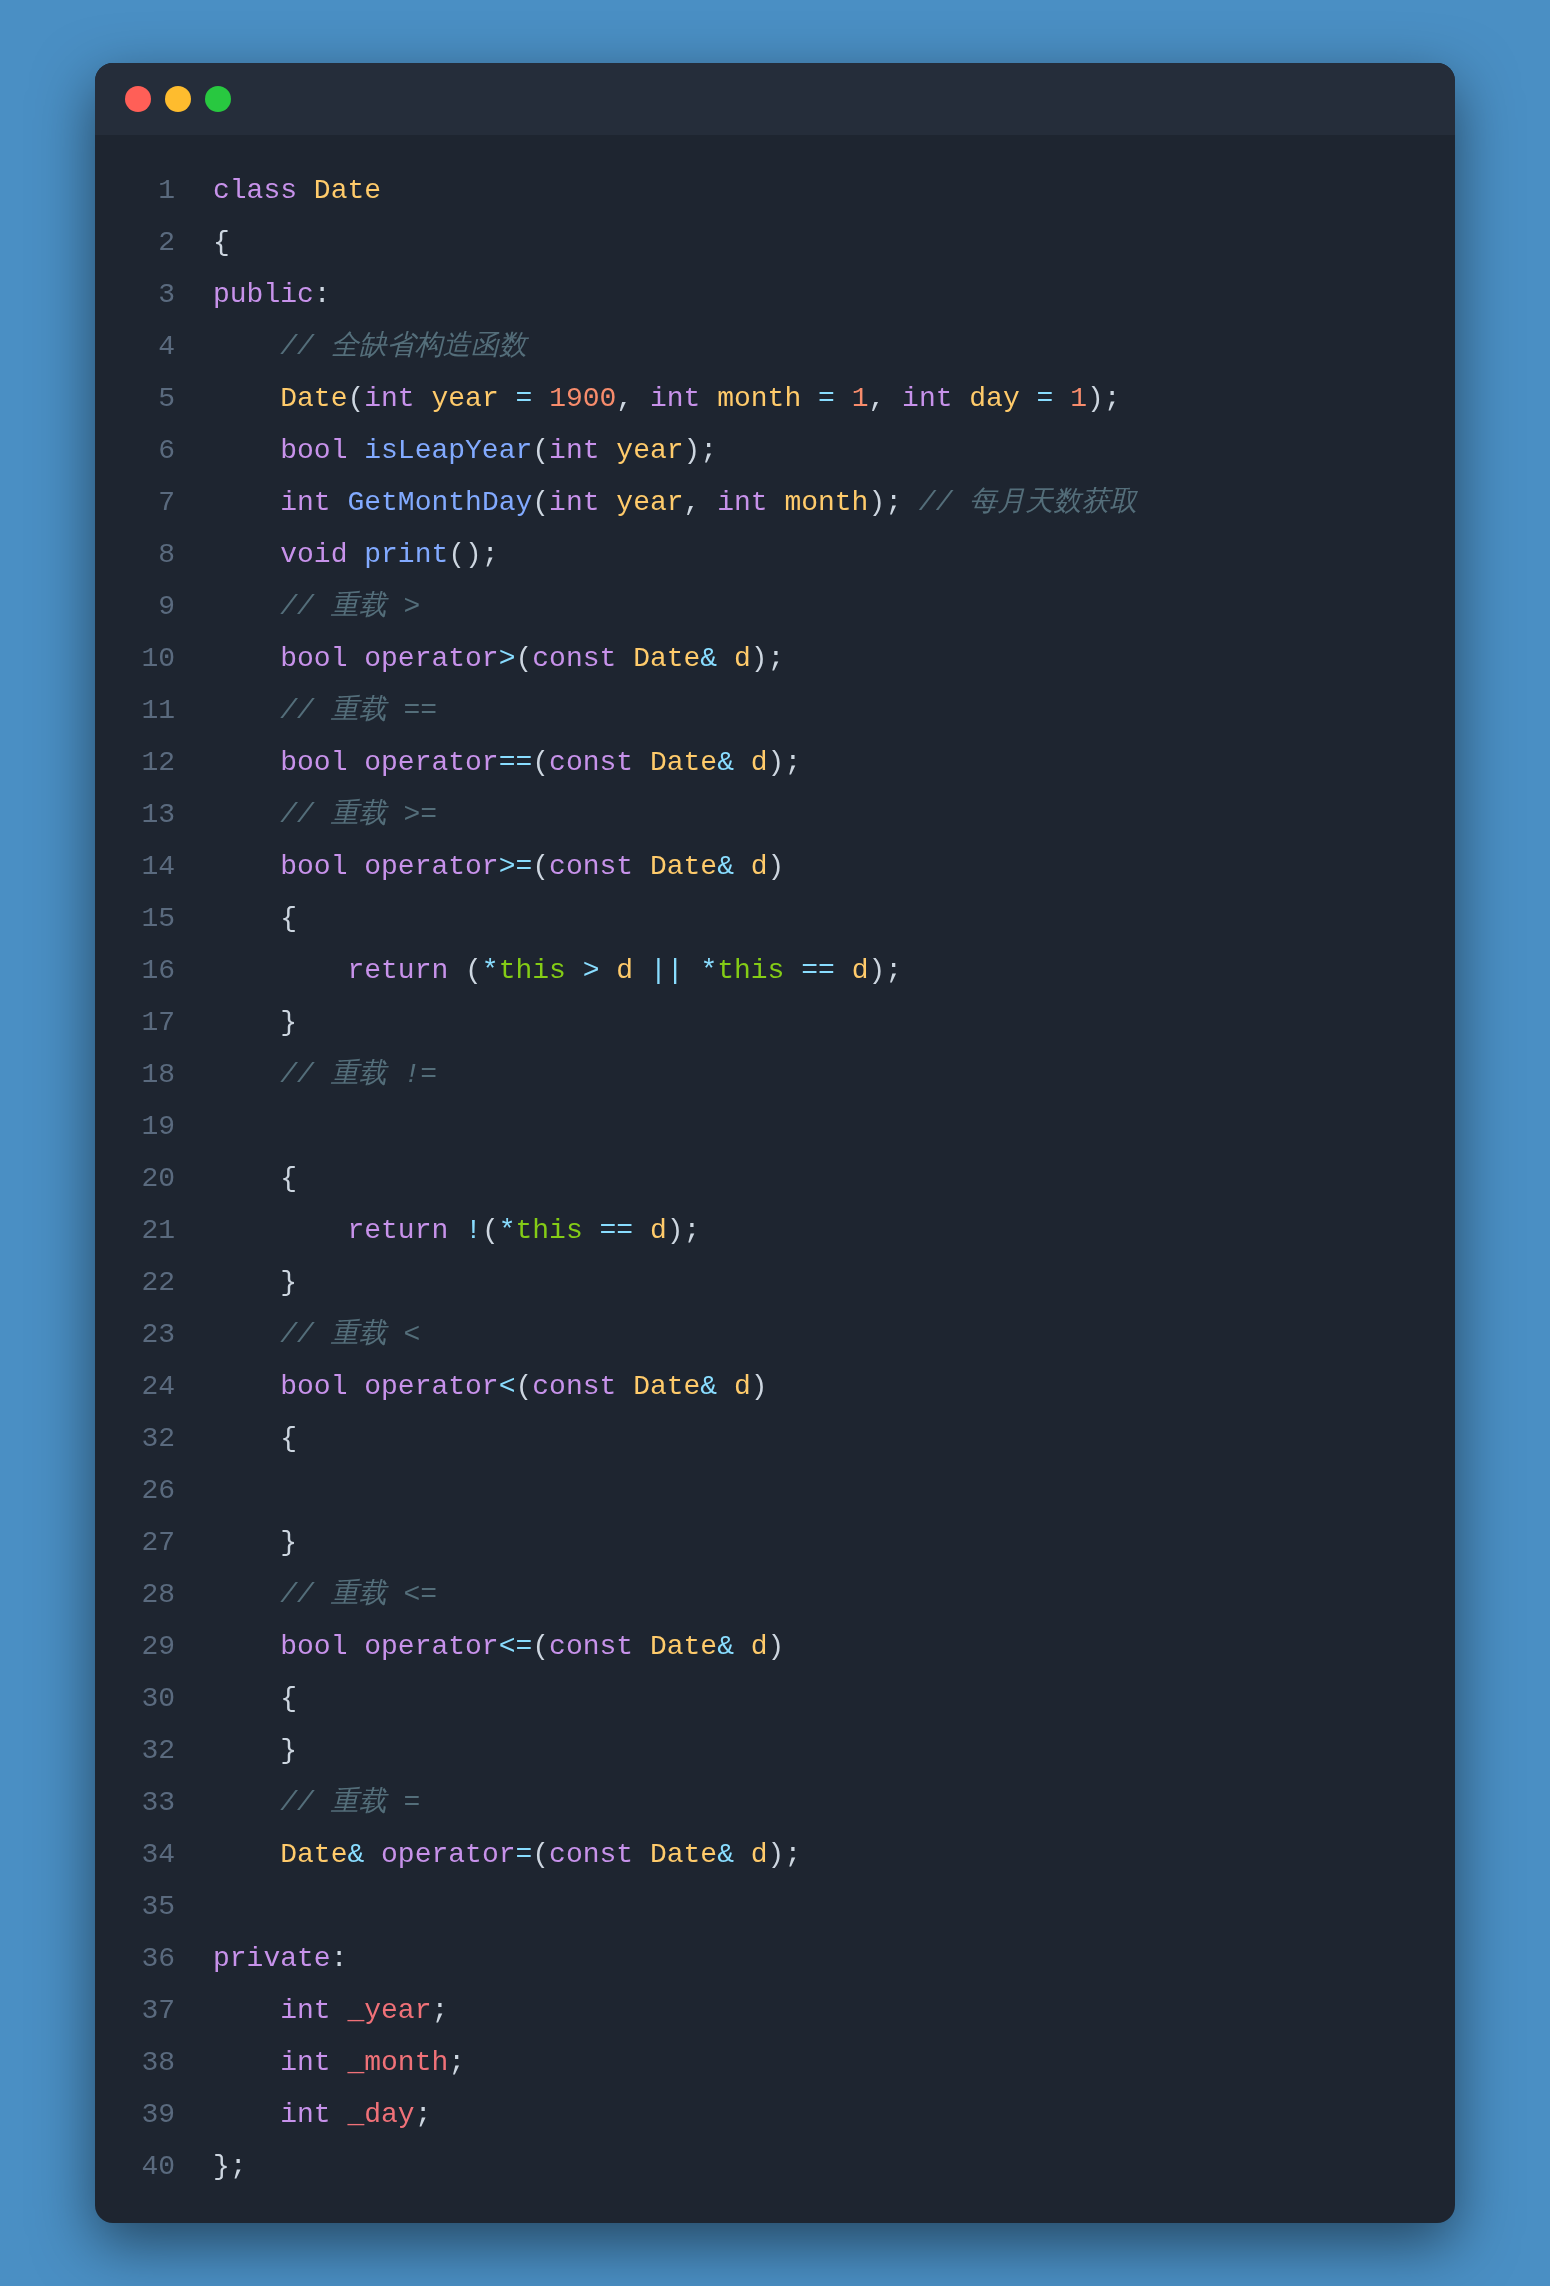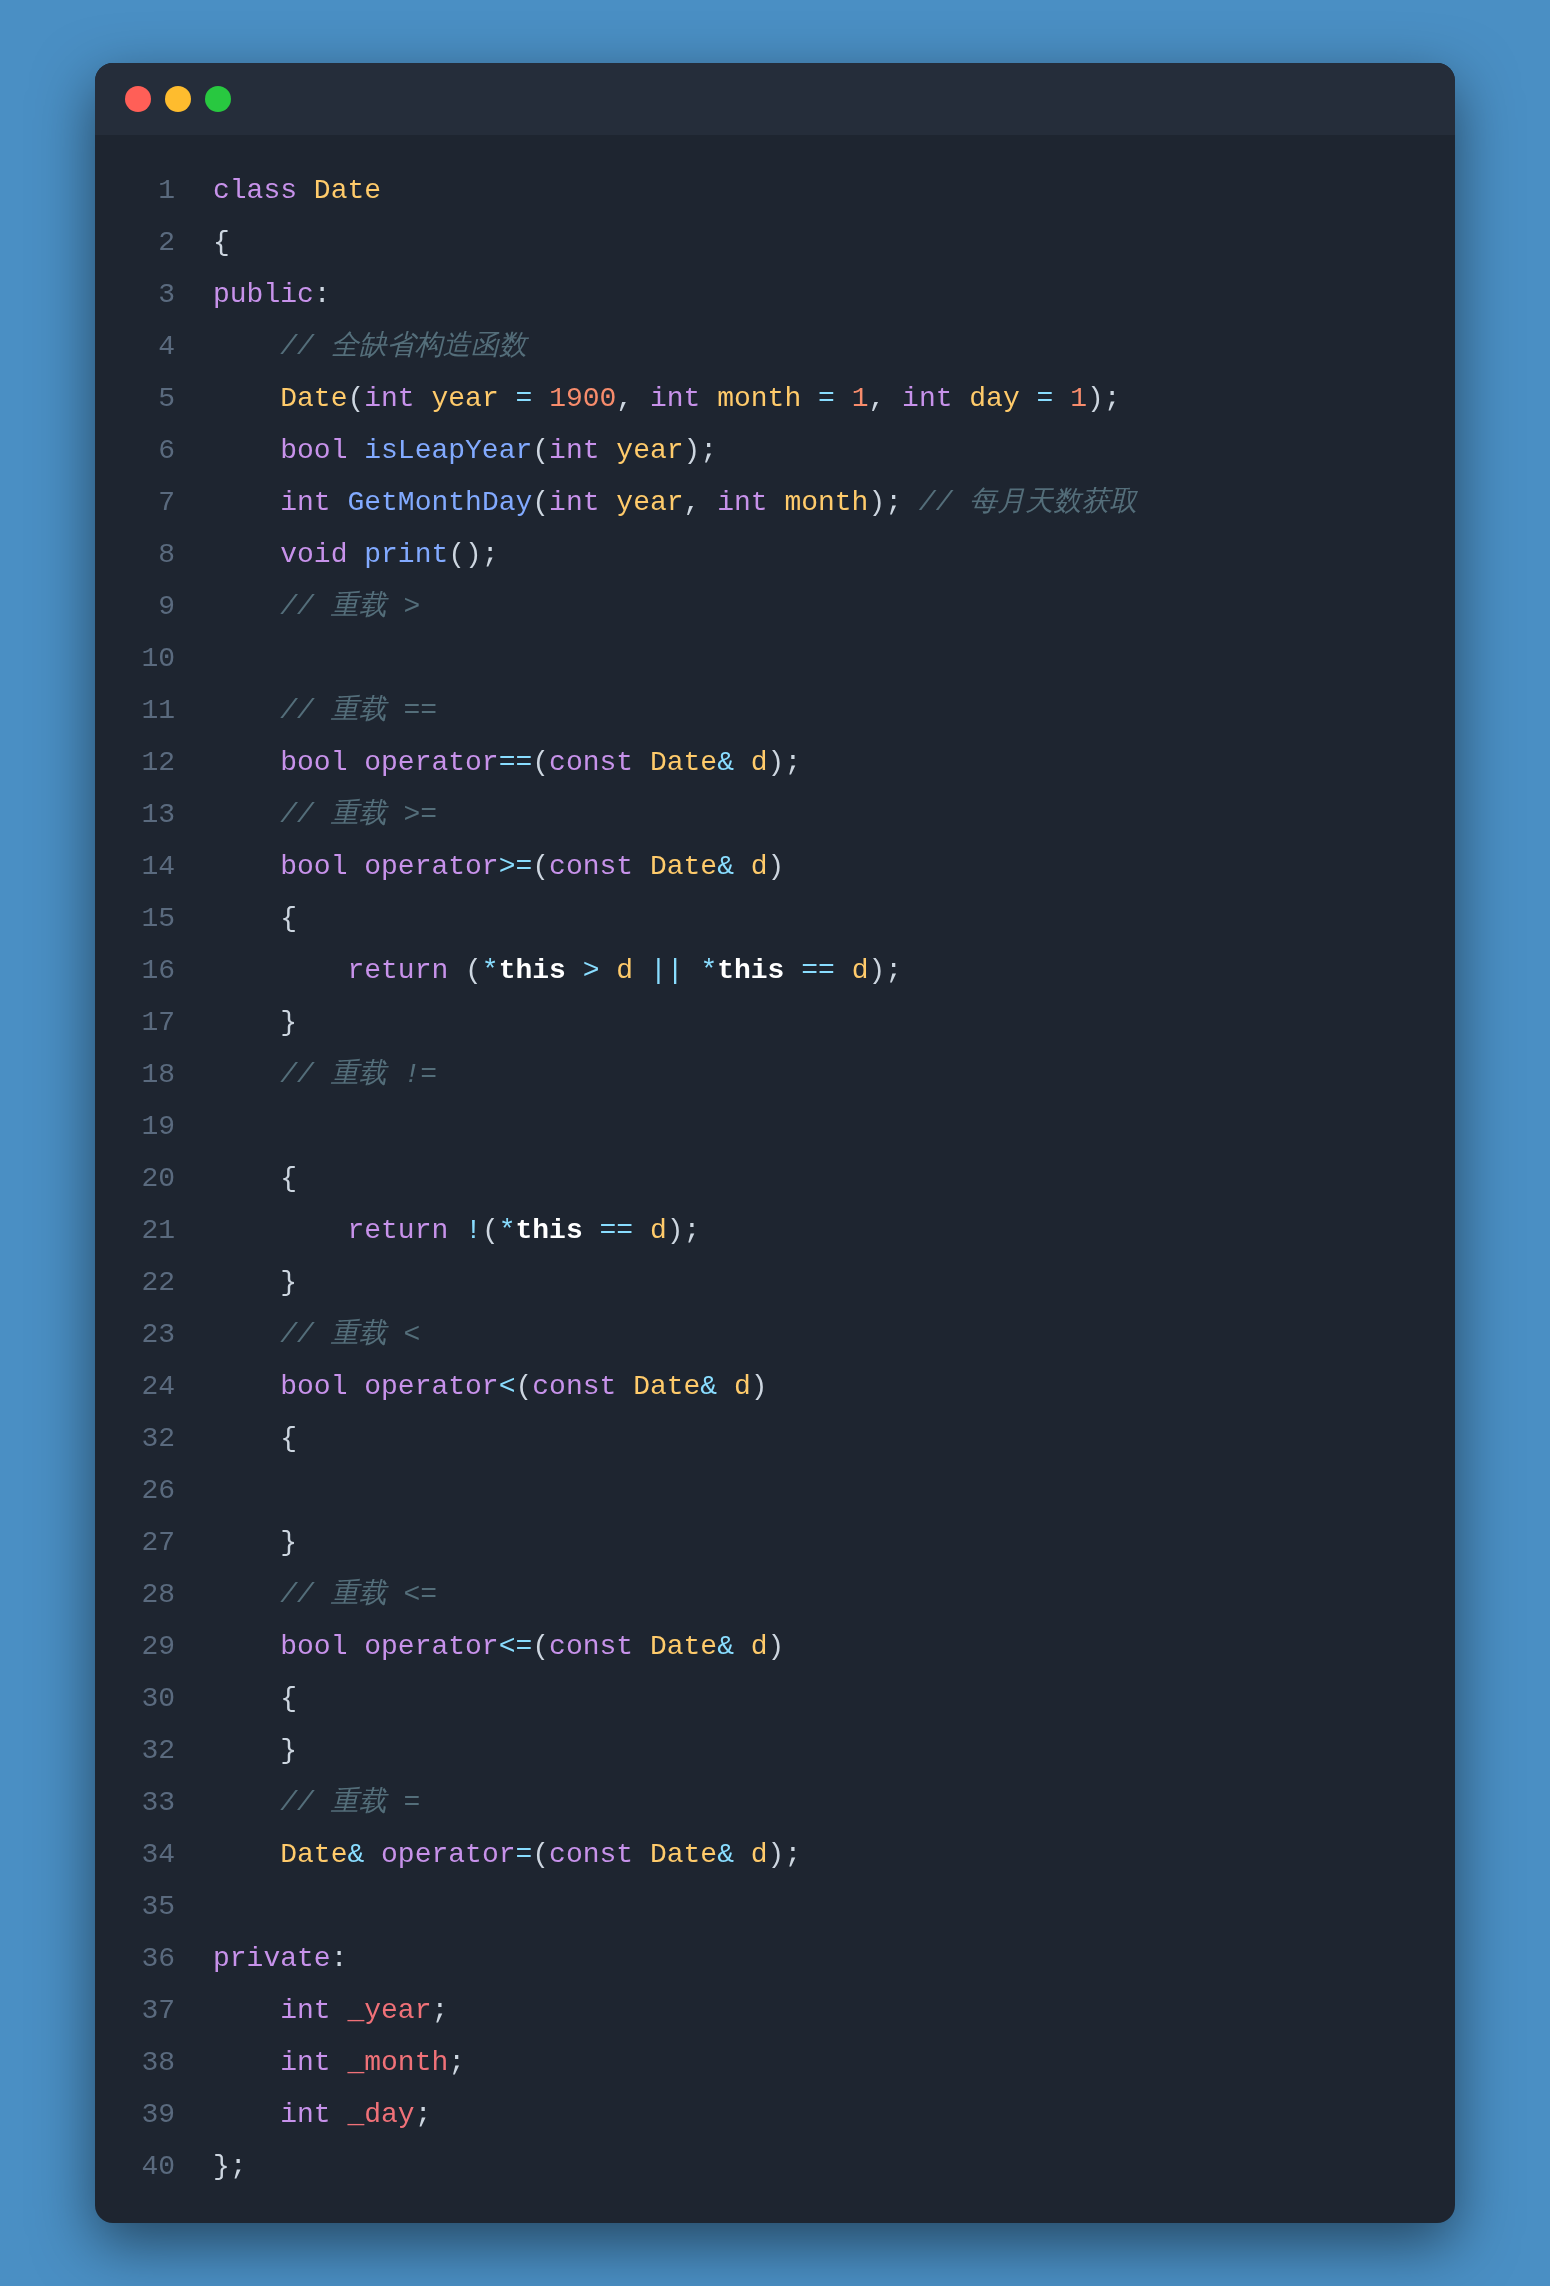--- a/index.html
+++ b/index.html
@@ -71,21 +71,21 @@
     }
 
     
     .kw { color: #c792ea; }   
     .type { color: #ffcb6b; }      
     .fn { color: #82aaff; }       
     .num { color: #f78c6c; }       
     .cmt { color: #546e7a; font-style: italic; }    
     .param { color: #ffcb6b; }     
     .op { color: #89ddff; }      
-    .this-kw { color: #ffffff; font-weight: bold; }   
+    .this-kw { color: #84cc16; }   
     .access { color: #c792ea; }
     .member { color: #f07178; }    
     .purple-fn { color: #c792ea; }
   </style>
 </head>
 <body>
 
 <div class="window">
   <div class="titlebar">
     <div class="traffic-light tl-red"></div>
@@ -135,20 +135,21 @@
       <span class="code-content">    <span class="kw">void</span> <span class="fn">print</span>();</span>
     </div>
 
     <div class="line">
       <span class="ln">9</span>
       <span class="code-content">    <span class="cmt">// 重载 &gt;</span></span>
     </div>
 
     <div class="line">
       <span class="ln">10</span>
+      <span class="code-content">    <span class="kw">bool</span> <span class="purple-fn">operator</span><span class="op">&gt;</span>(<span class="kw">const</span> <span class="type">Date</span><span class="op">&amp;</span> <span class="param">d</span>);</span>
     </div>
 
     <div class="line">
       <span class="ln">11</span>
       <span class="code-content">    <span class="cmt">// 重载 ==</span></span>
     </div>
 
     <div class="line">
       <span class="ln">12</span>
       <span class="code-content">    <span class="kw">bool</span> <span class="purple-fn">operator</span><span class="op">==</span>(<span class="kw">const</span> <span class="type">Date</span><span class="op">&amp;</span> <span class="param">d</span>);</span>

